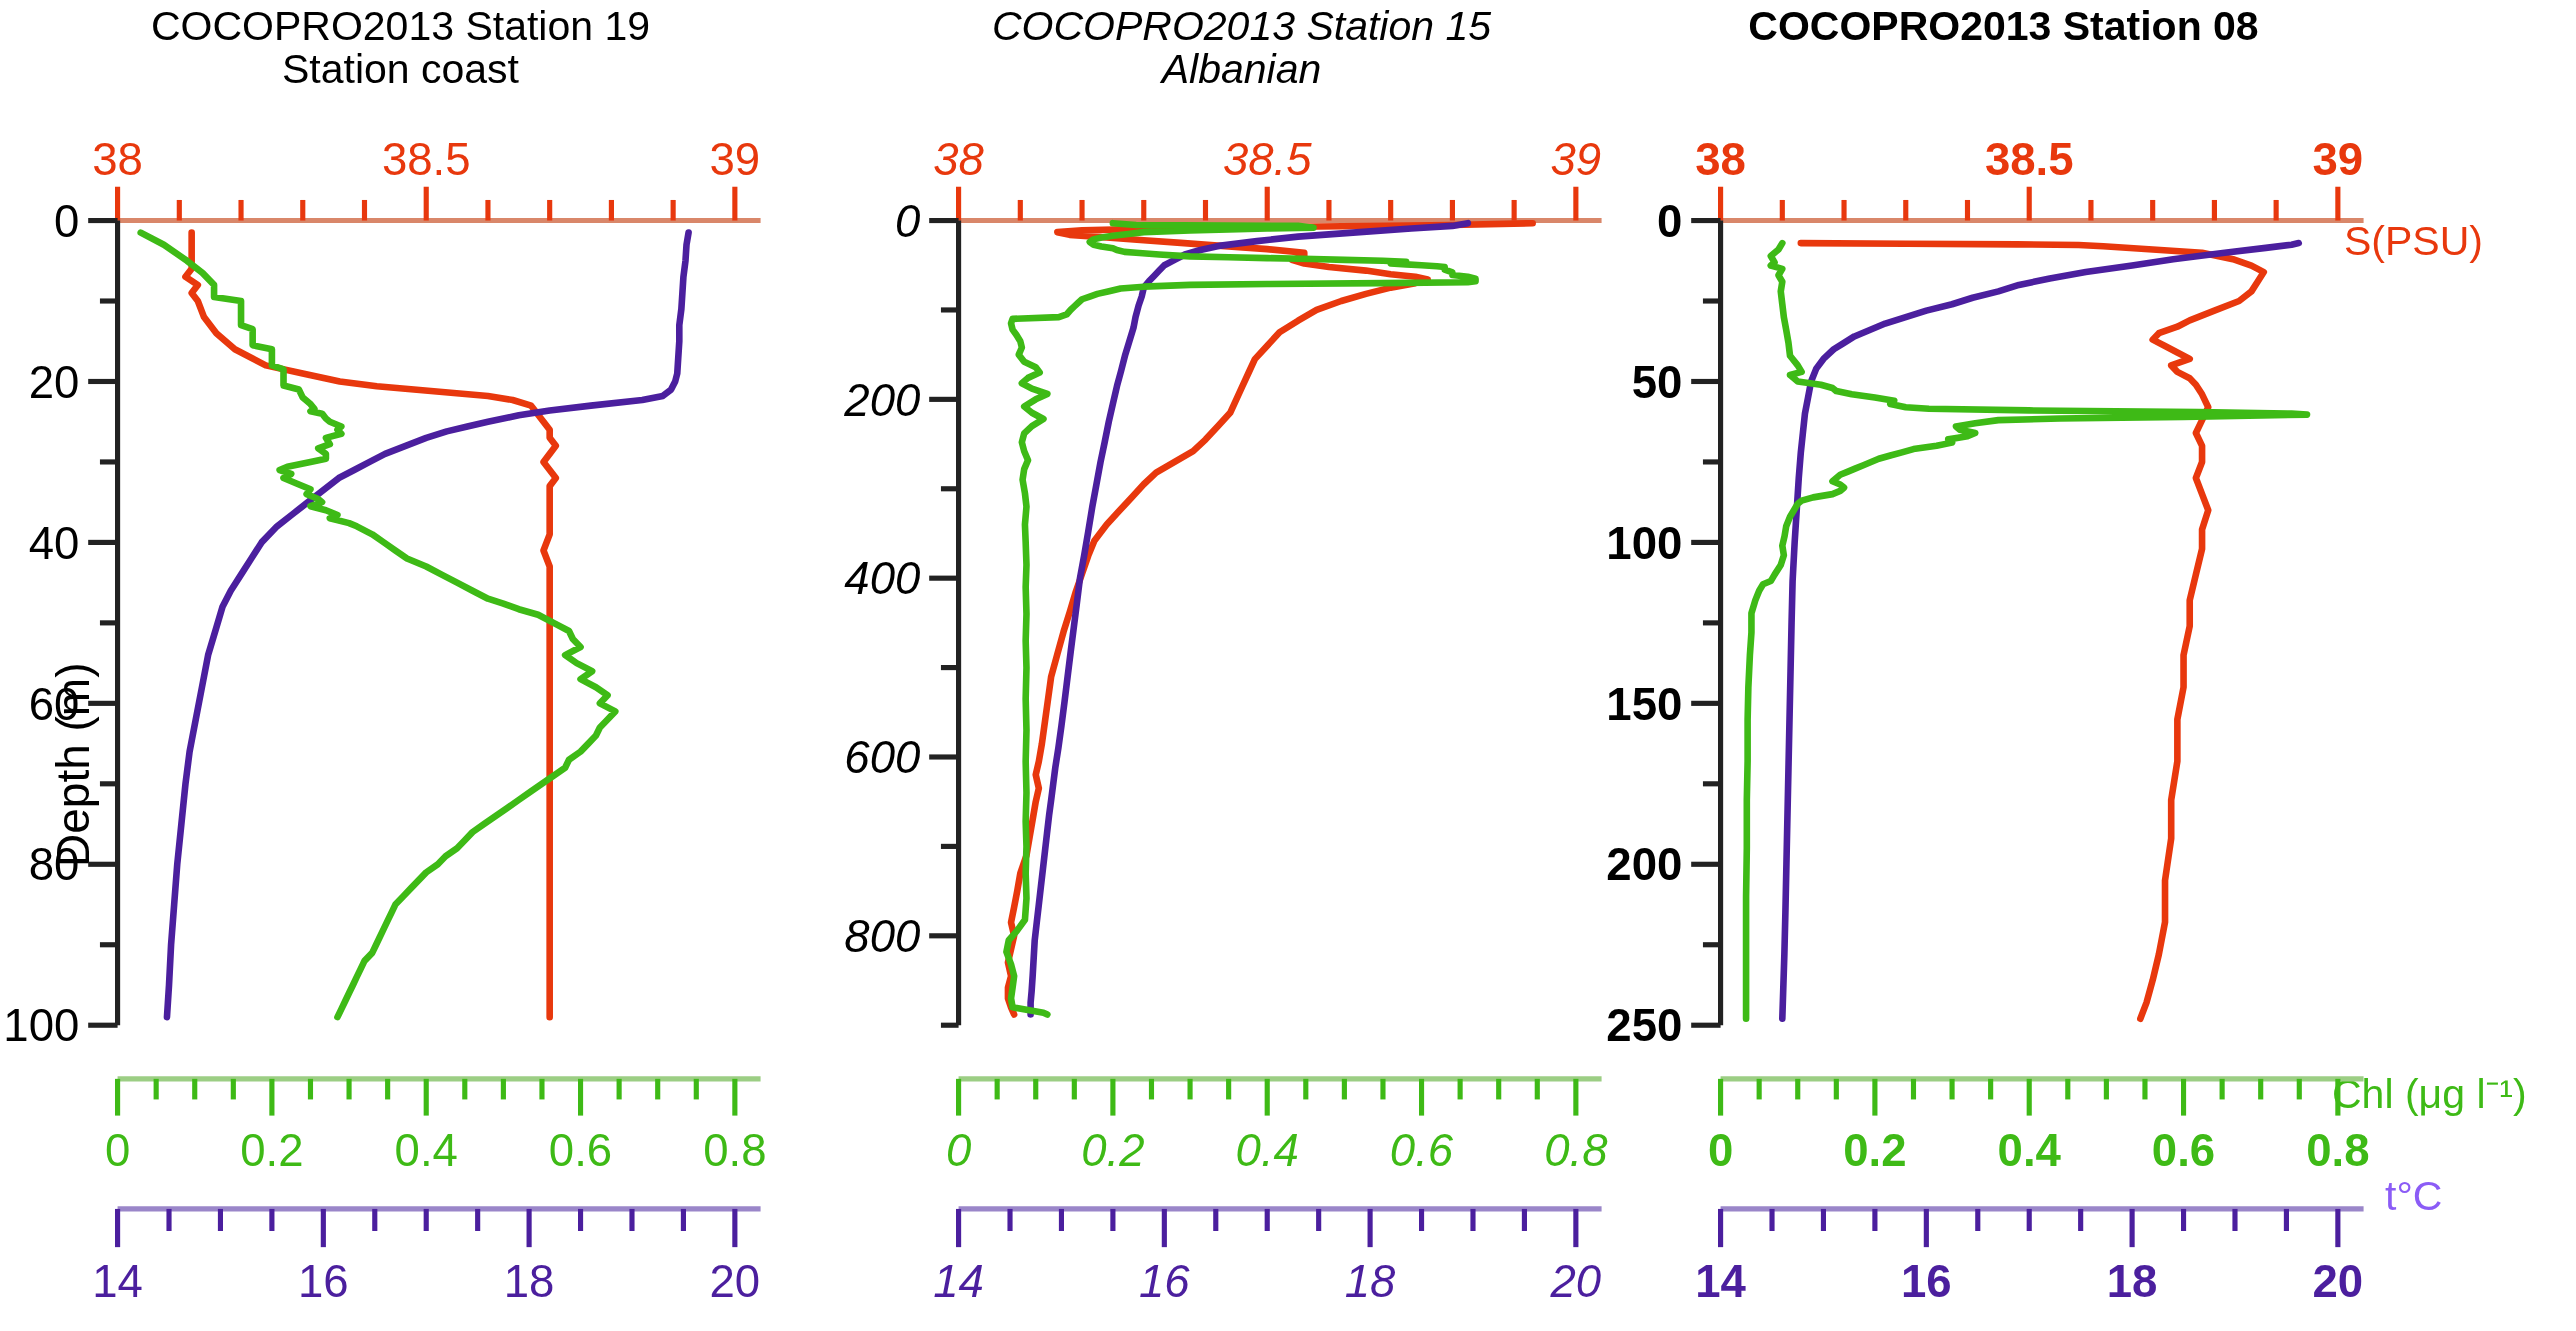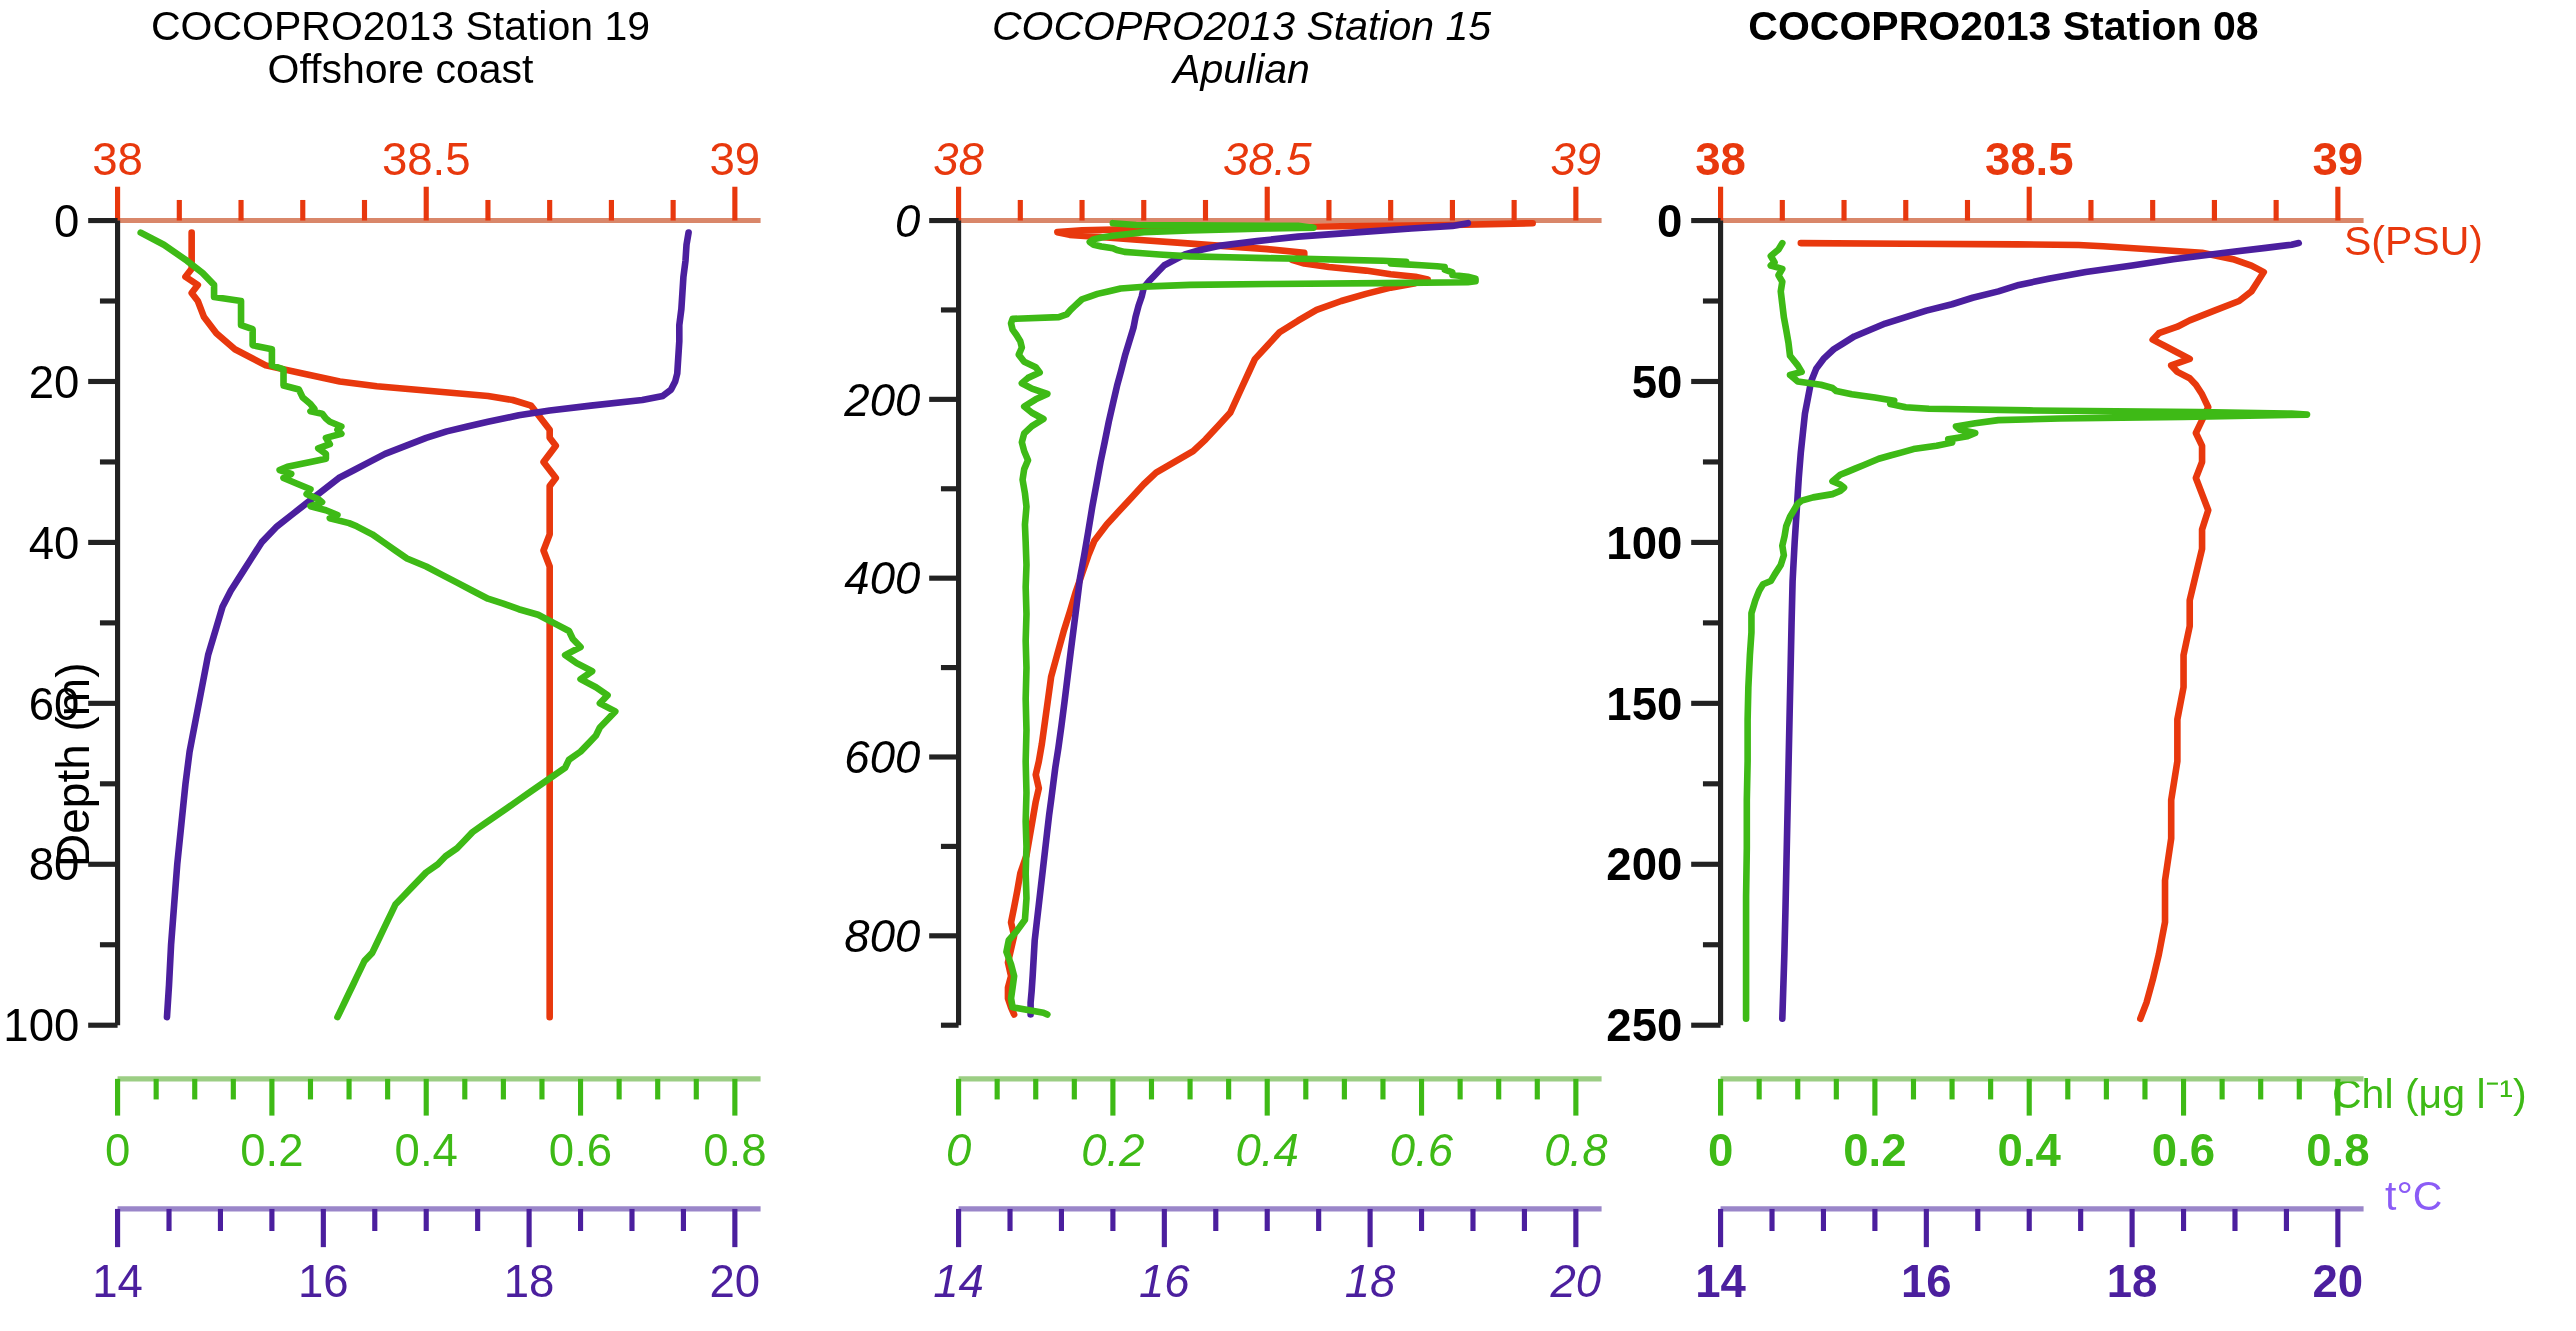--- a/index.html
+++ b/index.html
@@ -24,21 +24,21 @@
 
 <div id="root">
   <div class="ylabel" style="left:46px;top:867px;">Depth (m)</div>
 
   <div class="axlabel sal-lab" style="left:2344px;top:218px;text-align:right;">S(PSU)</div>
   <div class="axlabel chl-lab" style="left:2332px;top:1064px;">Chl (μg l⁻¹)</div>
   <div class="axlabel tmp-lab" style="left:2385px;top:1173px;">t°C</div>
 
   <div class="panel" id="panel0" style="left:0px;width:801px;">
       <div class="ptitle l1">COCOPRO2013 Station 19</div>
-      <div class="ptitle l2">Offshore coast</div>
+      <div class="ptitle l2">Station coast</div>
       <svg width="801" height="1331" viewBox="0 0 1090 1811">
         <line x1="160" y1="300" x2="1035" y2="300" stroke="#d9876a" stroke-width="7"></line>
         <line x1="160" y1="300" x2="160" y2="254" stroke="#e8380d" stroke-width="7"></line>
         <line x1="244.0000000000012" y1="300" x2="244.0000000000012" y2="272" stroke="#e8380d" stroke-width="7"></line>
         <line x1="328.0000000000024" y1="300" x2="328.0000000000024" y2="272" stroke="#e8380d" stroke-width="7"></line>
         <line x1="411.9999999999976" y1="300" x2="411.9999999999976" y2="272" stroke="#e8380d" stroke-width="7"></line>
         <line x1="495.9999999999988" y1="300" x2="495.9999999999988" y2="272" stroke="#e8380d" stroke-width="7"></line>
         <line x1="580" y1="300" x2="580" y2="254" stroke="#e8380d" stroke-width="7"></line>
         <line x1="664.0000000000011" y1="300" x2="664.0000000000011" y2="272" stroke="#e8380d" stroke-width="7"></line>
         <line x1="748.0000000000024" y1="300" x2="748.0000000000024" y2="272" stroke="#e8380d" stroke-width="7"></line>
@@ -107,21 +107,21 @@
         <text x="440" y="1765" fill="#4b1f9e" font-size="62" font-family="Liberation Sans, sans-serif" text-anchor="middle">16</text>
         <text x="720" y="1765" fill="#4b1f9e" font-size="62" font-family="Liberation Sans, sans-serif" text-anchor="middle">18</text>
         <text x="1000" y="1765" fill="#4b1f9e" font-size="62" font-family="Liberation Sans, sans-serif" text-anchor="middle">20</text>
         <path d="M260.8 316.4 L260.8 343.8 L260.8 365.7 L252.4 376.6 L269.2 387.6 L260.8 398.6 L269.2 409.5 L277.6 431.4 L294.4 453.3 L319.6 475.2 L361.6 497.1 L412.0 508.1 L462.4 519.0 L512.8 525.6 L563.2 530.0 L613.6 534.3 L664.0 538.7 L697.6 544.2 L722.8 551.9 L731.2 562.8 L739.6 573.8 L748.0 584.7 L748.0 595.7 L756.4 606.6 L748.0 617.5 L739.6 628.5 L748.0 639.5 L756.4 650.4 L748.0 661.4 L748.0 683.3 L748.0 705.1 L748.0 727.0 L739.6 749.0 L748.0 770.8 L748.0 792.8 L748.0 825.6 L748.0 858.5 L748.0 902.3 L748.0 957.0 L748.0 1011.8 L748.0 1066.5 L748.0 1121.3 L748.0 1176.0 L748.0 1230.8 L748.0 1285.5 L748.0 1340.3 L748.0 1384.0 " class="curve" stroke="#e8380d"></path>
         <path d="M937.0 316.4 L934.2 332.9 L932.8 354.8 L930.0 376.6 L928.6 398.6 L927.2 420.4 L924.4 442.4 L924.4 464.3 L923.0 486.1 L921.6 508.1 L918.8 519.0 L913.2 530.0 L902.0 538.7 L874.0 544.2 L804.0 551.9 L748.0 558.4 L706.0 565.0 L664.0 573.8 L636.0 580.3 L608.0 586.9 L580.0 595.7 L552.0 606.6 L524.0 617.5 L503.0 628.5 L482.0 639.5 L461.0 650.4 L440.0 666.8 L419.0 683.3 L398.0 699.7 L377.0 716.1 L356.0 738.0 L342.0 759.9 L328.0 781.8 L314.0 803.7 L302.8 825.6 L293.0 858.5 L283.2 891.3 L274.8 935.1 L266.4 978.9 L258.0 1022.7 L252.4 1066.5 L246.8 1121.3 L241.2 1176.0 L237.0 1230.8 L232.8 1285.5 L230.0 1340.3 L227.2 1384.0 " class="curve" stroke="#4b1f9e"></path>
         <path d="M191.5 316.4 L223.0 332.9 L254.5 354.8 L275.5 371.2 L291.3 387.6 L291.3 404.0 L328.0 409.5 L328.0 442.4 L343.8 447.8 L343.8 469.7 L370.0 475.2 L370.0 497.1 L385.8 502.6 L385.8 524.5 L406.8 530.0 L412.0 540.9 L422.5 549.7 L427.8 556.2 L422.5 559.5 L438.3 562.8 L443.5 569.4 L448.8 573.8 L464.5 580.3 L459.2 584.7 L464.5 590.2 L443.5 595.7 L448.8 604.4 L433.0 609.9 L443.5 617.5 L443.5 624.1 L422.5 628.5 L391.0 635.1 L380.5 639.5 L396.3 644.9 L385.8 650.4 L406.8 659.2 L422.5 665.7 L417.3 672.3 L433.0 678.9 L438.3 683.3 L422.5 688.7 L443.5 694.2 L459.2 700.8 L448.8 705.1 L475.0 711.7 L485.5 716.1 L506.5 727.0 L522.3 738.0 L538.0 749.0 L553.8 759.9 L580.0 770.8 L601.0 781.8 L622.0 792.8 L643.0 803.7 L664.0 814.6 L685.0 821.2 L706.0 828.9 L732.3 836.5 L753.3 847.5 L774.3 858.5 L779.5 869.4 L790.0 880.4 L769.0 891.3 L784.7 902.3 L805.8 913.2 L790.0 924.1 L811.0 935.1 L826.8 946.0 L816.3 957.0 L837.3 967.9 L826.8 978.9 L816.3 989.9 L811.0 1000.8 L800.5 1011.8 L790.0 1022.7 L774.3 1033.7 L769.0 1044.6 L753.3 1055.5 L737.5 1066.5 L721.8 1077.4 L706.0 1088.4 L690.3 1099.3 L674.5 1110.3 L658.7 1121.3 L643.0 1132.2 L632.5 1143.2 L622.0 1154.1 L606.3 1165.1 L595.8 1176.0 L580.0 1187.0 L569.5 1197.9 L559.0 1208.8 L548.5 1219.8 L538.0 1230.8 L532.8 1241.7 L527.5 1252.7 L522.3 1263.6 L517.0 1274.6 L511.8 1285.5 L506.5 1296.5 L496.0 1307.4 L490.8 1318.3 L485.5 1329.3 L480.3 1340.3 L475.0 1351.2 L469.8 1362.1 L464.5 1373.1 L459.2 1384.0 " class="curve" stroke="#3eba16"></path>
       </svg>
     </div>
   <div class="panel" id="panel1" style="left:841px;width:801px;font-style:italic;">
       <div class="ptitle l1">COCOPRO2013 Station 15</div>
-      <div class="ptitle l2">Apulian</div>
+      <div class="ptitle l2">Albanian</div>
       <svg width="801" height="1331" viewBox="0 0 1090 1811">
         <line x1="160" y1="300" x2="1035" y2="300" stroke="#d9876a" stroke-width="7"></line>
         <line x1="160" y1="300" x2="160" y2="254" stroke="#e8380d" stroke-width="7"></line>
         <line x1="244.0000000000012" y1="300" x2="244.0000000000012" y2="272" stroke="#e8380d" stroke-width="7"></line>
         <line x1="328.0000000000024" y1="300" x2="328.0000000000024" y2="272" stroke="#e8380d" stroke-width="7"></line>
         <line x1="411.9999999999976" y1="300" x2="411.9999999999976" y2="272" stroke="#e8380d" stroke-width="7"></line>
         <line x1="495.9999999999988" y1="300" x2="495.9999999999988" y2="272" stroke="#e8380d" stroke-width="7"></line>
         <line x1="580" y1="300" x2="580" y2="254" stroke="#e8380d" stroke-width="7"></line>
         <line x1="664.0000000000011" y1="300" x2="664.0000000000011" y2="272" stroke="#e8380d" stroke-width="7"></line>
         <line x1="748.0000000000024" y1="300" x2="748.0000000000024" y2="272" stroke="#e8380d" stroke-width="7"></line>

